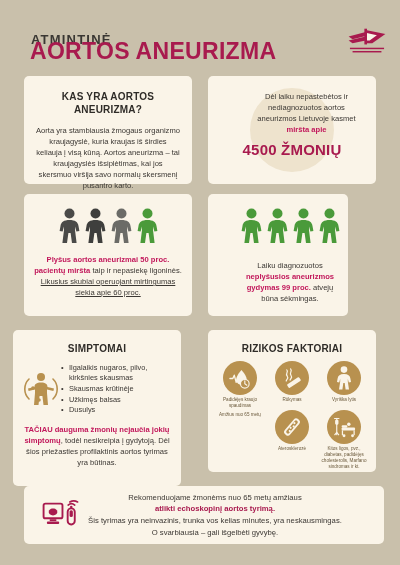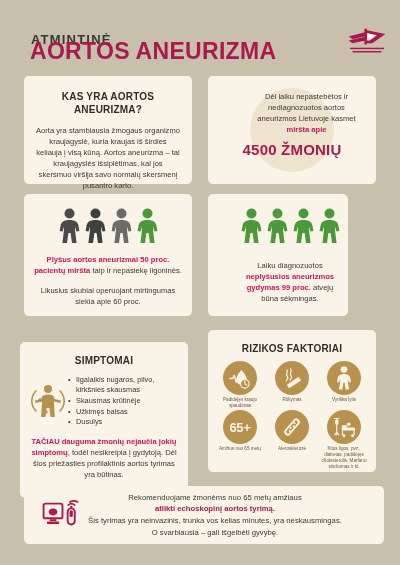--- a/index.html
+++ b/index.html
@@ -29,21 +29,21 @@
   
   .card {
     position: absolute;
     background: #faf4e8;
     border-radius: 5px;
   }
   .c1 { left: 24px;  top: 76px;  width: 168px; height: 108px; }
   .c2 { left: 208px; top: 76px;  width: 168px; height: 108px; }
   .c3 { left: 24px;  top: 194px; width: 168px; height: 122px; }
   .c4 { left: 208px; top: 194px; width: 140px; height: 122px; padding-left: 24px; }
-  .c5 { left: 20px;  top: 330px; width: 168px; height: 156px; margin-top: 12px; }
+  .c5 { left: 13px;  top: 330px; width: 168px; height: 156px; }
   .c6 { left: 208px; top: 330px; width: 168px; height: 142px; }
   .cfoot { left: 24px; top: 486px; width: 360px; height: 58px; }
 
   .card-h {
     text-align: center; font-size: 10px; font-weight: 800;
     color: #2f2c28; letter-spacing: .2px; line-height: 1.3;
     padding: 0 10px;
   }
   .body-txt {
     text-align: center; font-size: 7.6px; line-height: 1.45;
@@ -69,21 +69,21 @@
   .big-num {
     text-align: center; margin-top: 6px;
     font-size: 15px; font-weight: 800; color: #a81a4e; letter-spacing: .2px;
   }
   .c2 .t-bot { margin-top: 7px; }
 
   
   .people { display: flex; justify-content: center; gap: 5px; padding-top: 14px; }
   .people svg { display: block; }
   .c3 .body-txt.p1 { margin-top: 10px; }
-  .c3 .body-txt.p2 { margin-top: 9px; }
+  .c3 .body-txt.p2 { margin-top: 0; text-decoration: underline; }
   .c4 .body-txt.p1 { margin-top: 16px; padding: 0 12px; }
 
   
   .c5 .card-h { margin-top: 12px; }
   .sym-row { display: flex; align-items: flex-start; margin-top: 8px; padding: 0 8px; }
   .sym-icon { width: 40px; flex: 0 0 40px; display: flex; justify-content: center; padding-top: 6px; }
   .sym-list { flex: 1; }
   .sym-list li {
     list-style: none; position: relative;
     font-size: 7.4px; line-height: 1.38; color: #3b3733;
@@ -261,23 +261,20 @@
         <div class="risk-circle">
           <svg width="20" height="24" viewBox="0 0 16 24" aria-hidden="true">
             <circle cx="8" cy="3.6" r="3.3" fill="#faf4e8"></circle>
             <path d="M8 8 C4 8 2 9.6 1.6 12.4 L1 16 L3.2 16.4 L4.2 12.8 L4.2 15.4 L3 23.4 L6.4 23.4 L7.3 17 L8.7 17 L9.6 23.4 L13 23.4 L11.8 15.4 L11.8 12.8 L12.8 16.4 L15 16 L14.4 12.4 C14 9.6 12 8 8 8 Z" fill="#faf4e8"></path>
           </svg>
         </div>
         <div class="risk-label">Vyriška lytis</div>
       </div>
 
       <div class="risk-item">
-        <div class="risk-circle">
-          <span class="risk-65">65+</span>
-        </div>
         <div class="risk-label">Amžius nuo 65 metų</div>
       </div>
 
       <div class="risk-item">
         <div class="risk-circle">
           <svg width="24" height="24" viewBox="0 0 24 24" aria-hidden="true">
             <g transform="rotate(40 12 12)">
               <rect x="8.5" y="2" width="7" height="20" rx="3" fill="#faf4e8"></rect>
               <rect x="10.3" y="4" width="3.4" height="16" rx="1.6" fill="#b8914f"></rect>
               <circle cx="11.4" cy="7.5" r="1.1" fill="#faf4e8"></circle>

